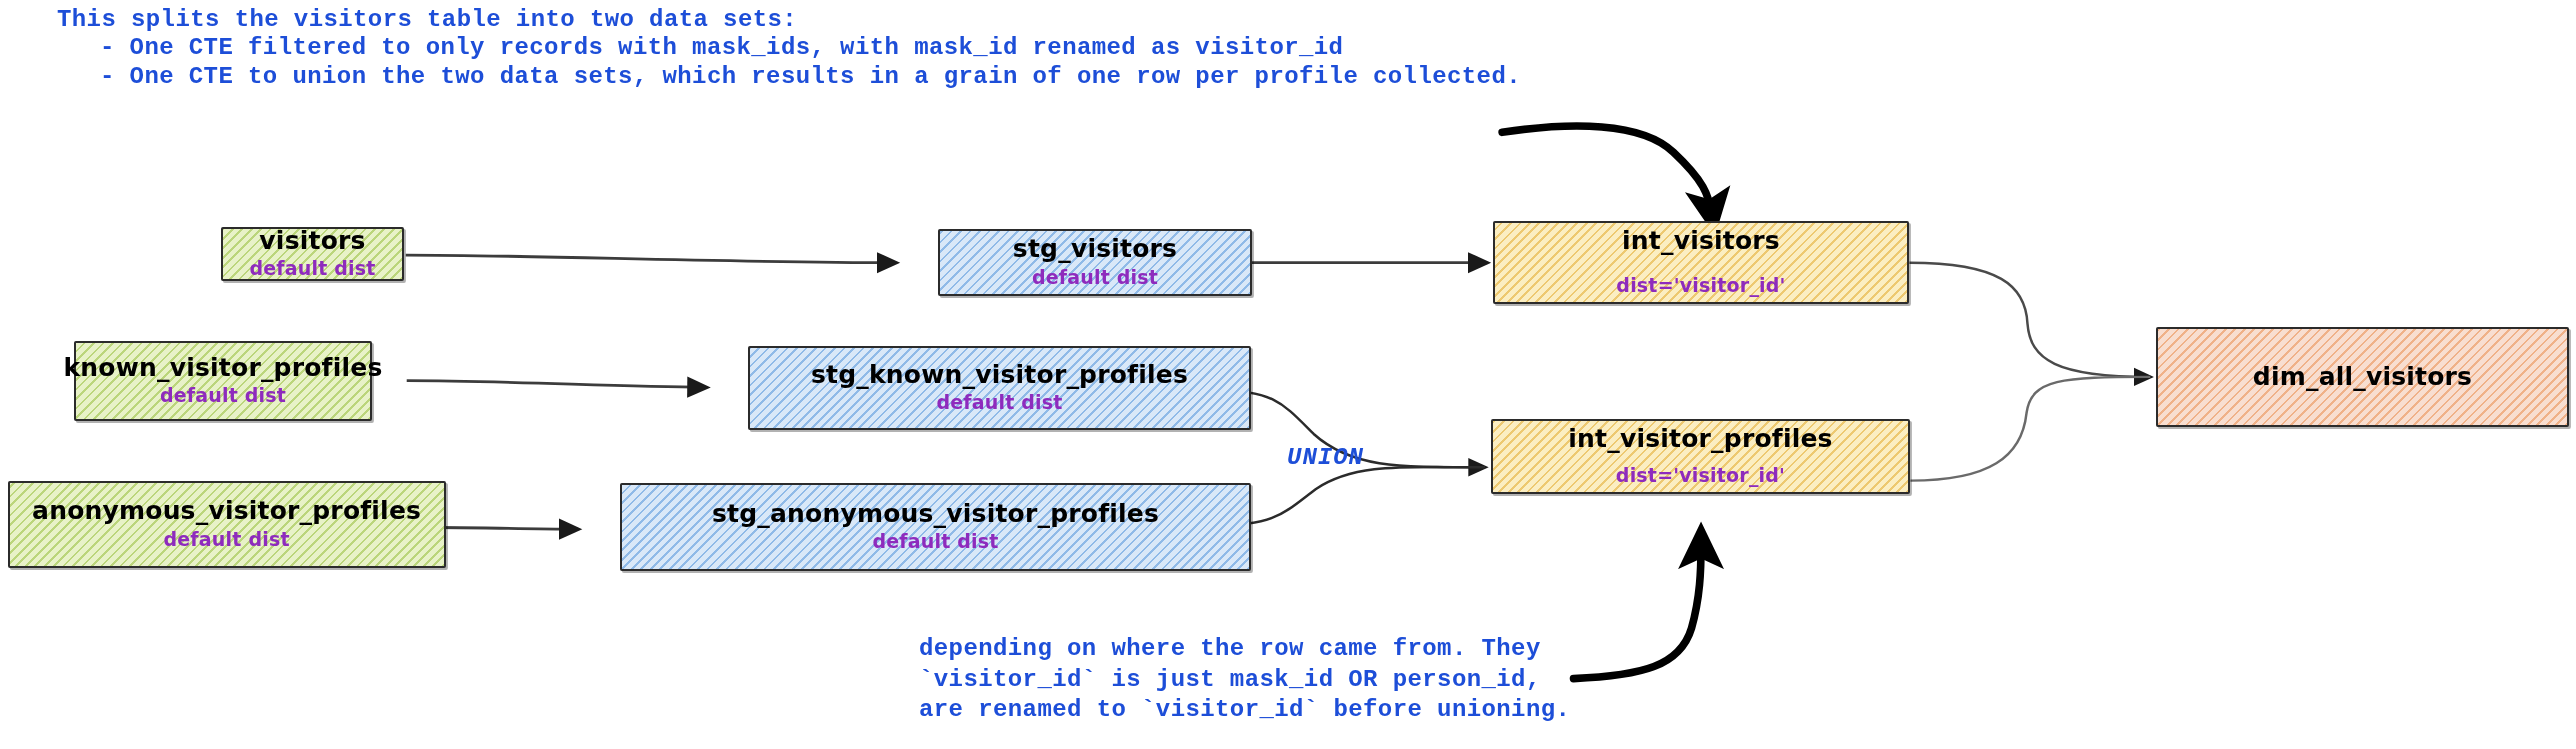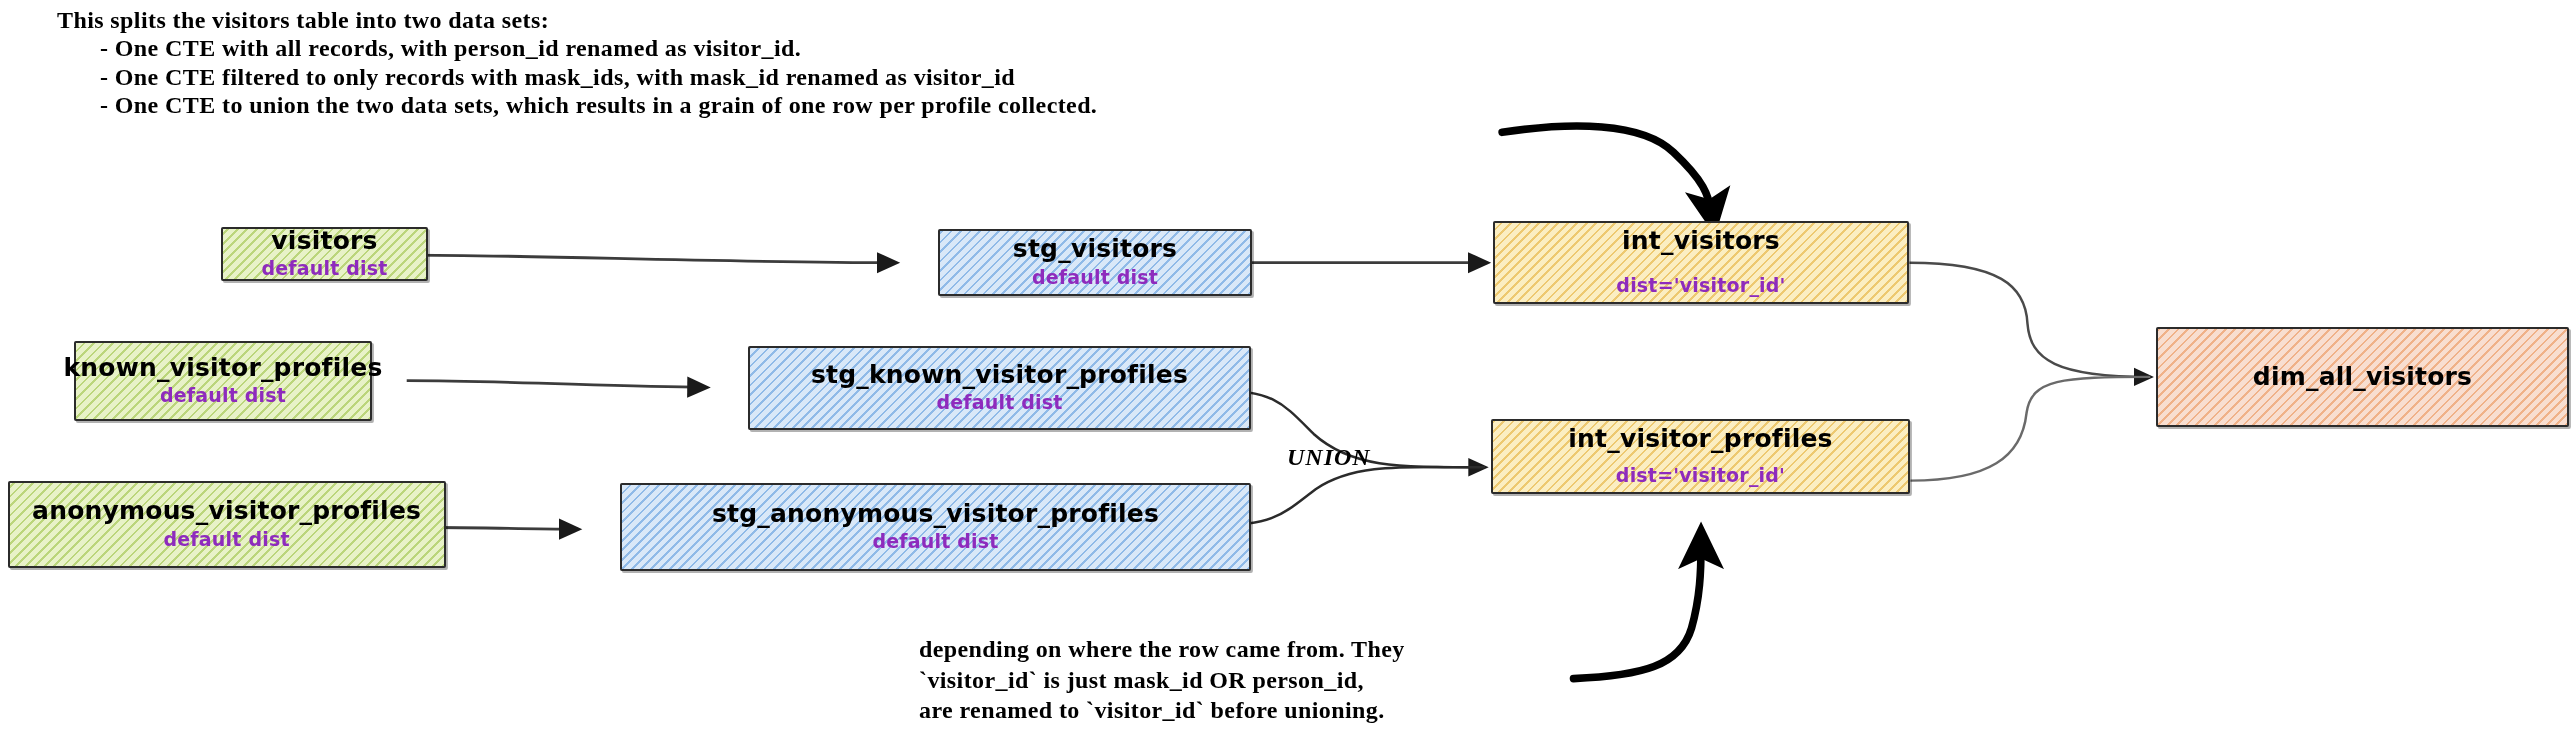--- a/index.html
+++ b/index.html
@@ -15,22 +15,22 @@
     position: relative;
     width: 2576px;
     height: 749px;
     background: #ffffff;
     overflow: hidden;
   }
 
   
   .annotation {
     position: absolute;
-    color: #000000;
-    font-family: Liberation Serif, serif;
+    color: #1d4ed8;
+    font-family: Liberation Mono, monospace;
     font-weight: 600;
     letter-spacing: 0.4px;
     white-space: nowrap;
   }
   #header-note {
     left: 57px;
     top: 5.7px;
     font-size: 24px;
     line-height: 28.6px;
   }
@@ -190,35 +190,34 @@
 
     <path d="M 1578 139 C 1650 128 1725 128 1758 160
              C 1790 190 1795 205 1798 224" fill="none" stroke="#000000" stroke-width="8" stroke-linecap="round" marker-end="url(#arrowFat)"></path>
 
     <path d="M 1653 713 C 1725 710 1765 700 1777 660
              C 1786 628 1787 600 1787 572" fill="none" stroke="#000000" stroke-width="8" stroke-linecap="round" marker-end="url(#arrowFat)"></path>
   </svg>
 
   <div class="annotation" id="header-note">
     <span class="note-line">This splits the visitors table into two data sets:</span>
-    <span class="note-line indent">- One CTE with all records, with person_id renamed as visitor_id.</span>
     <span class="note-line indent">- One CTE filtered to only records with mask_ids, with mask_id renamed as visitor_id</span>
     <span class="note-line indent">- One CTE to union the two data sets, which results in a grain of one row per profile collected.</span>
   </div>
 
   <div class="annotation" id="bottom-note">
     <span class="note-line">depending on where the row came from. They</span>
     <span class="note-line">`visitor_id` is just mask_id OR person_id,</span>
     <span class="note-line">are renamed to `visitor_id` before unioning.</span>
   </div>
 
   <div class="annotation" id="union-label">UNION</div>
 
   <div id="node-layer">
-      <div class="node fill-green" style="left: 221px; top: 227px; width: 207px; height: 54px;">
+      <div class="node fill-green" style="left: 221px; top: 227px; width: 183px; height: 54px;">
         <span class="node-name">visitors</span>
         <span class="node-dist">default dist</span>
       </div>
       <div class="node fill-green" style="left: 74px; top: 341px; width: 298px; height: 80px;">
         <span class="node-name">known_visitor_profiles</span>
         <span class="node-dist">default dist</span>
       </div>
       <div class="node fill-green" style="left: 7.6px; top: 481px; width: 438px; height: 87px;">
         <span class="node-name">anonymous_visitor_profiles</span>
         <span class="node-dist">default dist</span>

